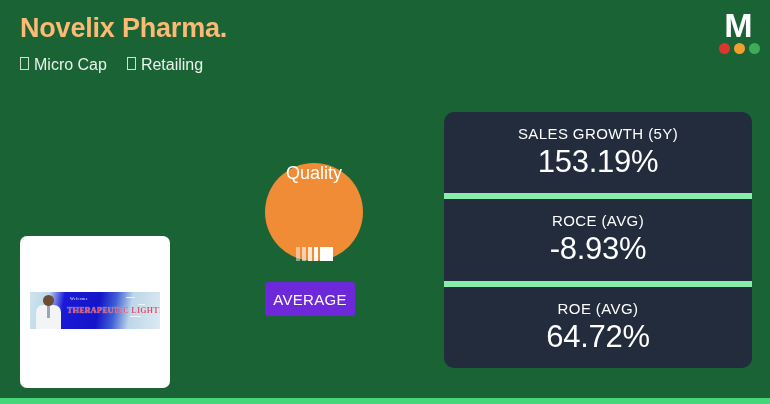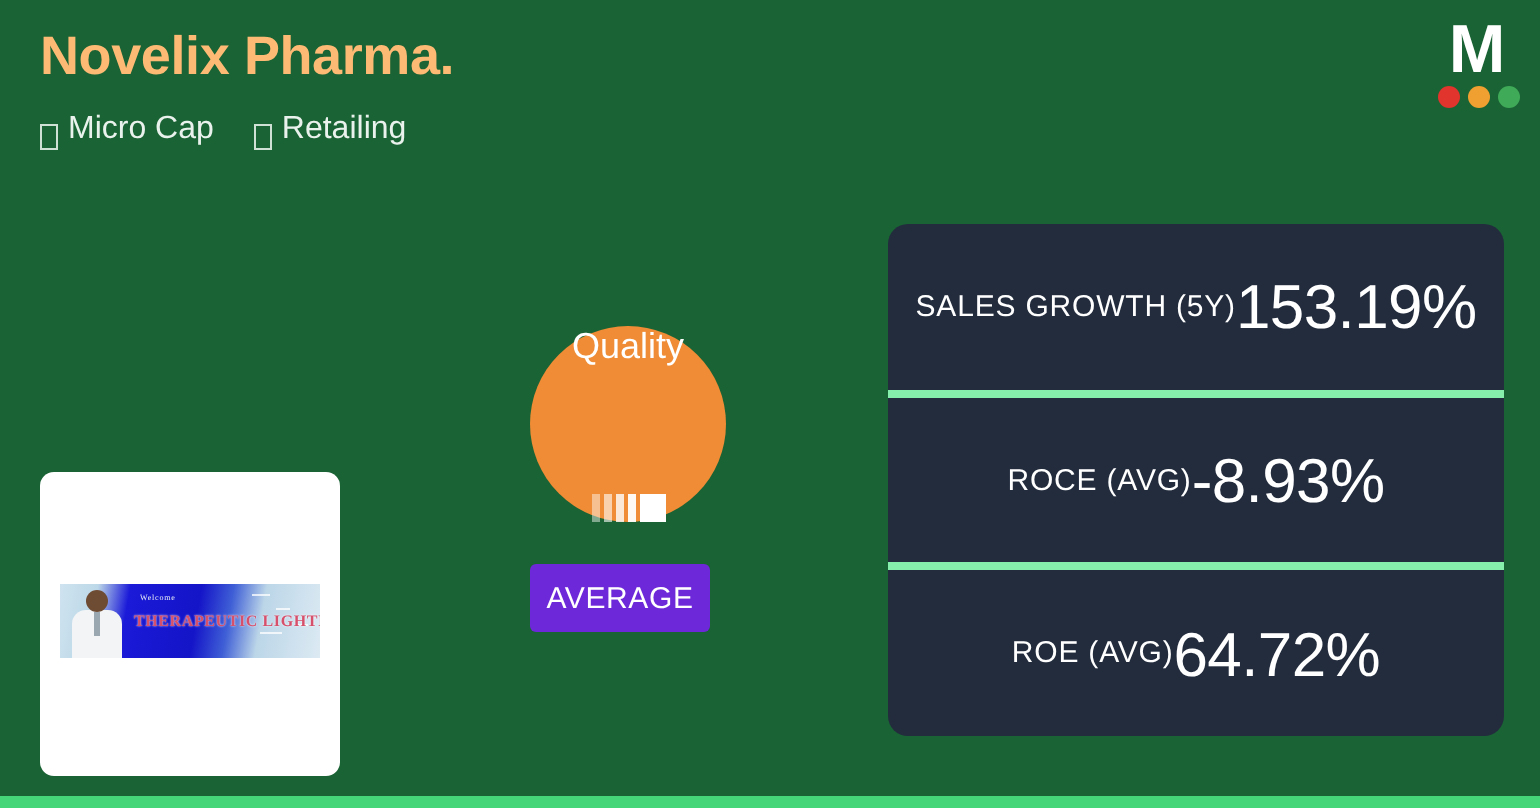--- a/index.html
+++ b/index.html
@@ -41,21 +41,21 @@
   .tag-row {
     position: absolute;
     left: 20px;
     top: 56px;
     display: flex;
     align-items: center;
     gap: 20px;
   }
   .tag {
     display: flex;
-    align-items: flex-end;
+    align-items: flex-start;
     gap: 5px;
     font-size: 16px;
     color: #e9f2ec;
     white-space: nowrap;
   }
   .tofu-icon {
     display: inline-block;
     width: 9px;
     height: 13px;
     border: 1px solid #cfe0d5;
@@ -235,26 +235,26 @@
     height: 256px;
     background: #222c3d;
     border-radius: 10px;
     overflow: hidden;
     display: flex;
     flex-direction: column;
   }
   .stat-row {
     flex: 1 1 0;
     display: flex;
-    flex-direction: row;
+    flex-direction: column;
     align-items: center;
     justify-content: center;
   }
   .stat-row + .stat-row {
-    border-top: 4px solid #86efac;
+    border-top: 6px solid #86efac;
   }
   .stat-label {
     color: #ffffff;
     font-size: 15px;
     letter-spacing: 0.4px;
     text-transform: uppercase;
   }
   .stat-value {
     color: #ffffff;
     font-size: 31px;

